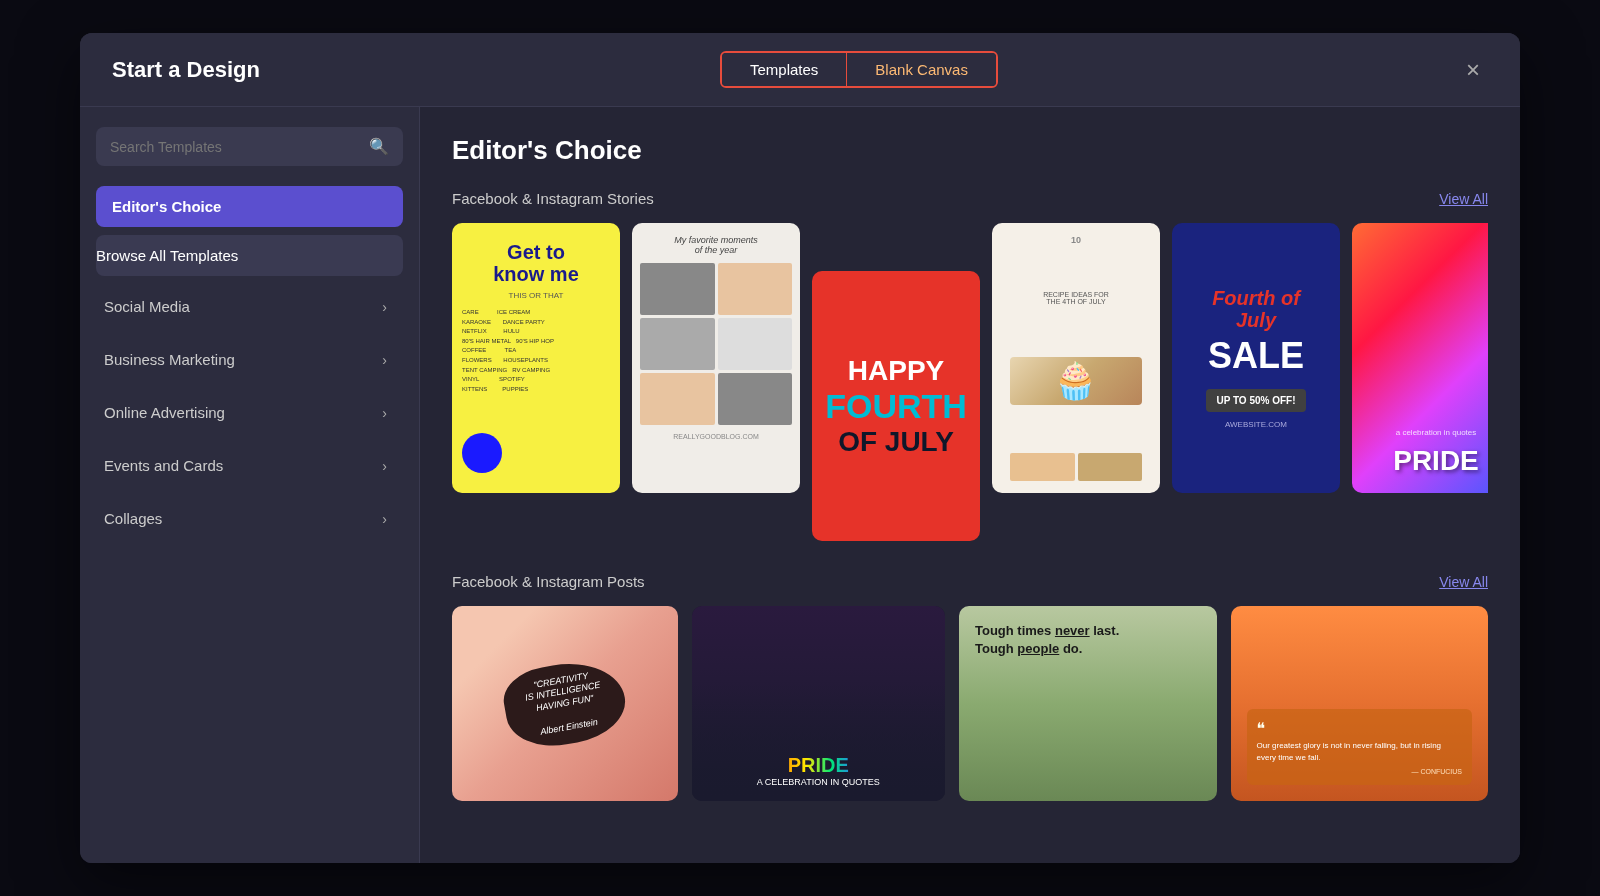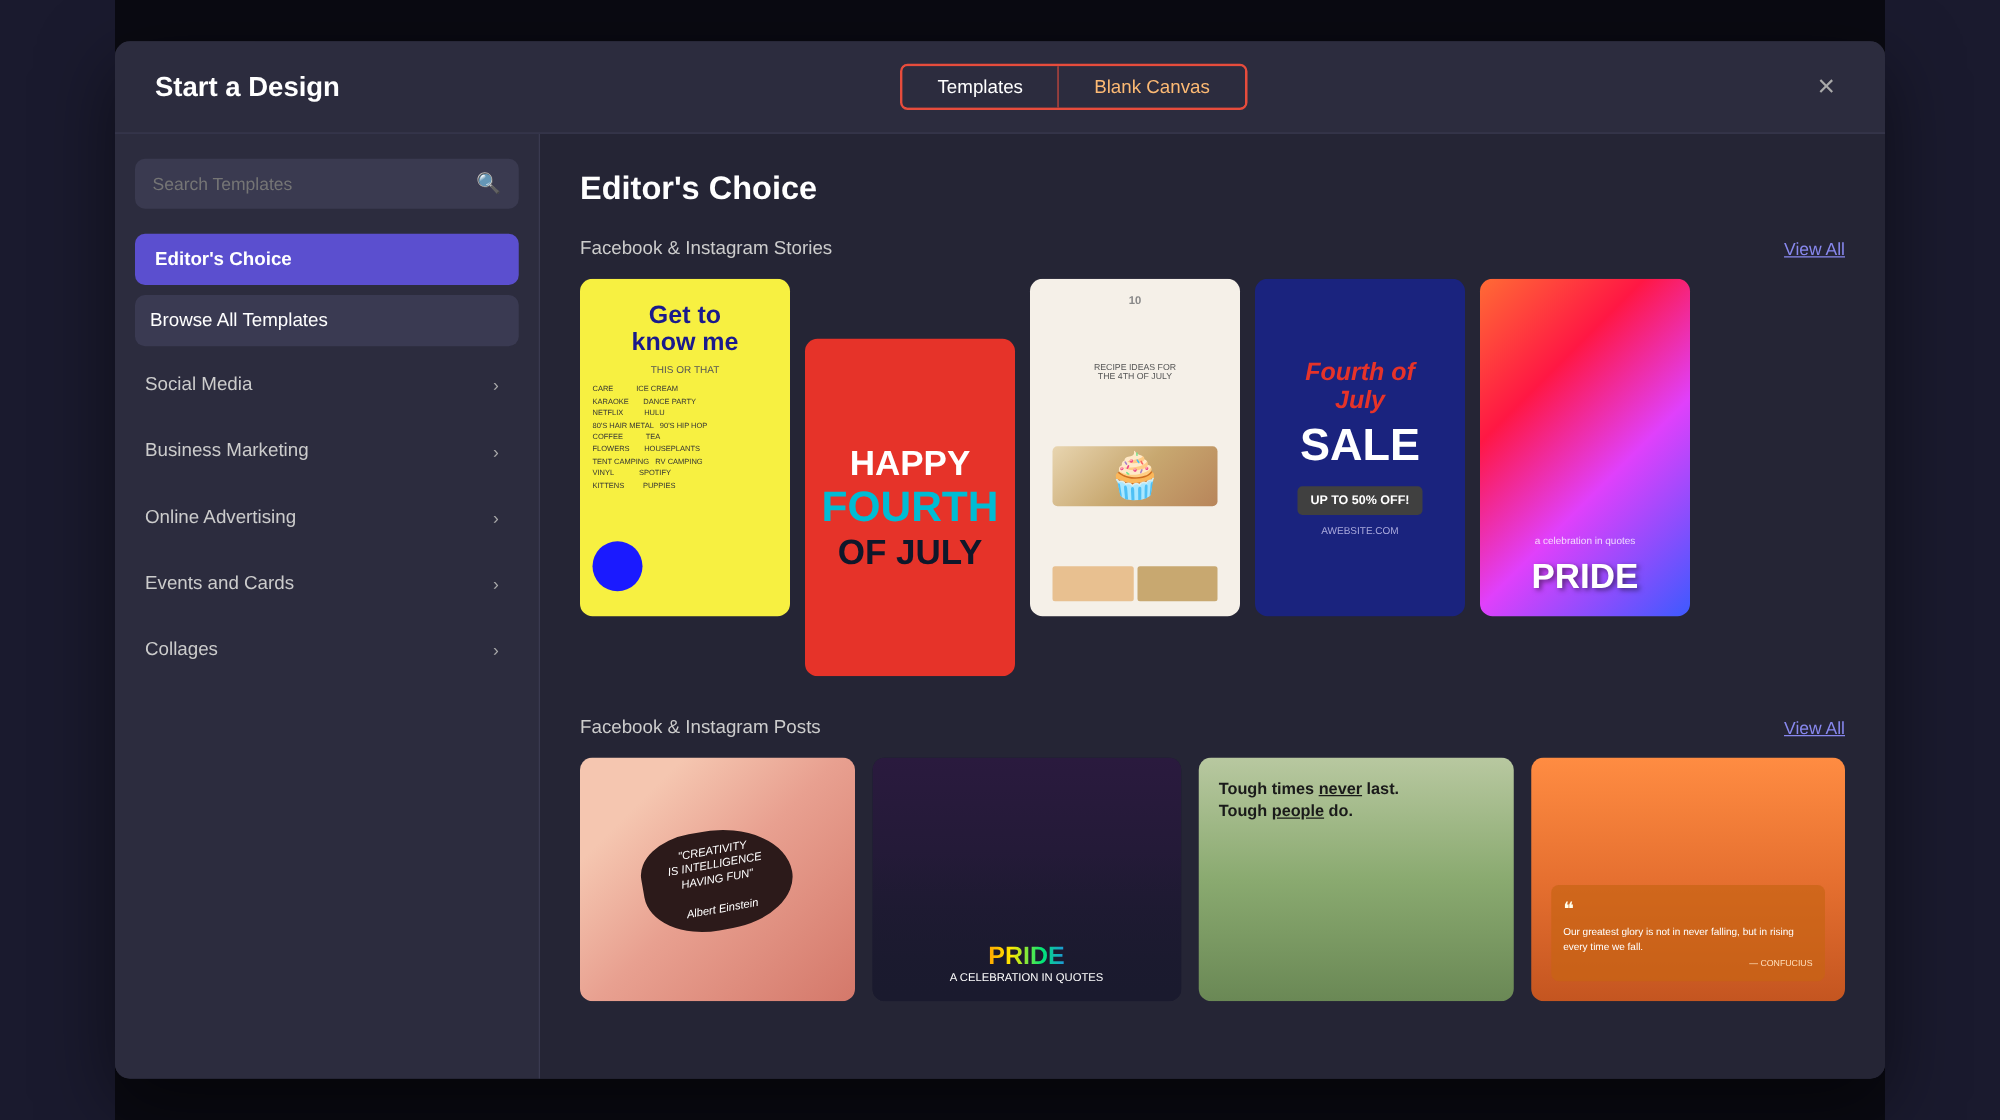--- a/index.html
+++ b/index.html
@@ -8,21 +8,21 @@
       font-family: -apple-system, BlinkMacSystemFont, 'Segoe UI', sans-serif;
       width: 1600px;
       height: 896px;
       overflow: hidden;
       display: flex;
       align-items: center;
       justify-content: center;
     }
     .overlay {
       background: rgba(0,0,0,0.6);
-      width: 1416px;
+      width: 1600px;
       height: 896px;
       display: flex;
       align-items: center;
       justify-content: center;
       position: relative;
     }
     .modal {
       background: #2c2c3e;
       border-radius: 12px;
       width: 1440px;
@@ -128,21 +128,21 @@
       border-radius: 8px;
       padding: 12px 16px;
       color: #ffffff;
       font-size: 15px;
       font-weight: 600;
       cursor: pointer;
     }
     .sidebar-item {
       background: #3a3a52;
       border-radius: 8px;
-      padding: 12px 12px;
+      padding: 12px 0;
       color: #ffffff;
       font-size: 15px;
       font-weight: 500;
       cursor: pointer;
     }
     .sidebar-category {
       display: flex;
       align-items: center;
       justify-content: space-between;
       padding: 14px 16px 14px 8px;
@@ -531,20 +531,32 @@
               80'S HAIR METAL &nbsp; 90'S HIP HOP<br>
               COFFEE &nbsp;&nbsp;&nbsp;&nbsp;&nbsp;&nbsp;&nbsp;&nbsp;&nbsp; TEA<br>
               FLOWERS &nbsp;&nbsp;&nbsp;&nbsp;&nbsp; HOUSEPLANTS<br>
               TENT CAMPING &nbsp; RV CAMPING<br>
               VINYL &nbsp;&nbsp;&nbsp;&nbsp;&nbsp;&nbsp;&nbsp;&nbsp;&nbsp;&nbsp; SPOTIFY<br>
               KITTENS &nbsp;&nbsp;&nbsp;&nbsp;&nbsp;&nbsp;&nbsp; PUPPIES
             </div>
             <div class="circle-blue"></div>
           </div>
 
+          <div class="template-card-story" style="background:#f0ede8; padding: 12px 8px; display:flex; flex-direction:column; align-items:center; gap:4px;">
+            <div style="font-size:9px; color:#444; text-align:center; font-style:italic; margin-bottom:4px;">My favorite moments<br>of the year</div>
+            <div class="photo-grid-inner">
+              <div class="photo-cell dark"></div>
+              <div class="photo-cell peach"></div>
+              <div class="photo-cell medium"></div>
+              <div class="photo-cell light"></div>
+              <div class="photo-cell peach"></div>
+              <div class="photo-cell dark"></div>
+            </div>
+            <div style="font-size:7px; color:#888; margin-top:4px;">REALLYGOODBLOG.COM</div>
+          </div>
 
           <div class="template-card-story card-fourth-july">
             <div class="happy">HAPPY</div>
             <div class="fourth">FOURTH</div>
             <div class="of-july">OF JULY</div>
           </div>
 
           <div class="template-card-story" style="background:#f5f0e8; display:flex; flex-direction:column; align-items:center; padding:12px 18px;gap:44px;">
             <div style="font-size:9px; color:#888; text-align:center; margin-bottom:2px; font-weight:700;">10</div>
             <div style="font-size:7px; color:#555; text-align:center; margin-bottom:8px;">RECIPE IDEAS FOR<br>THE 4TH OF JULY</div>

